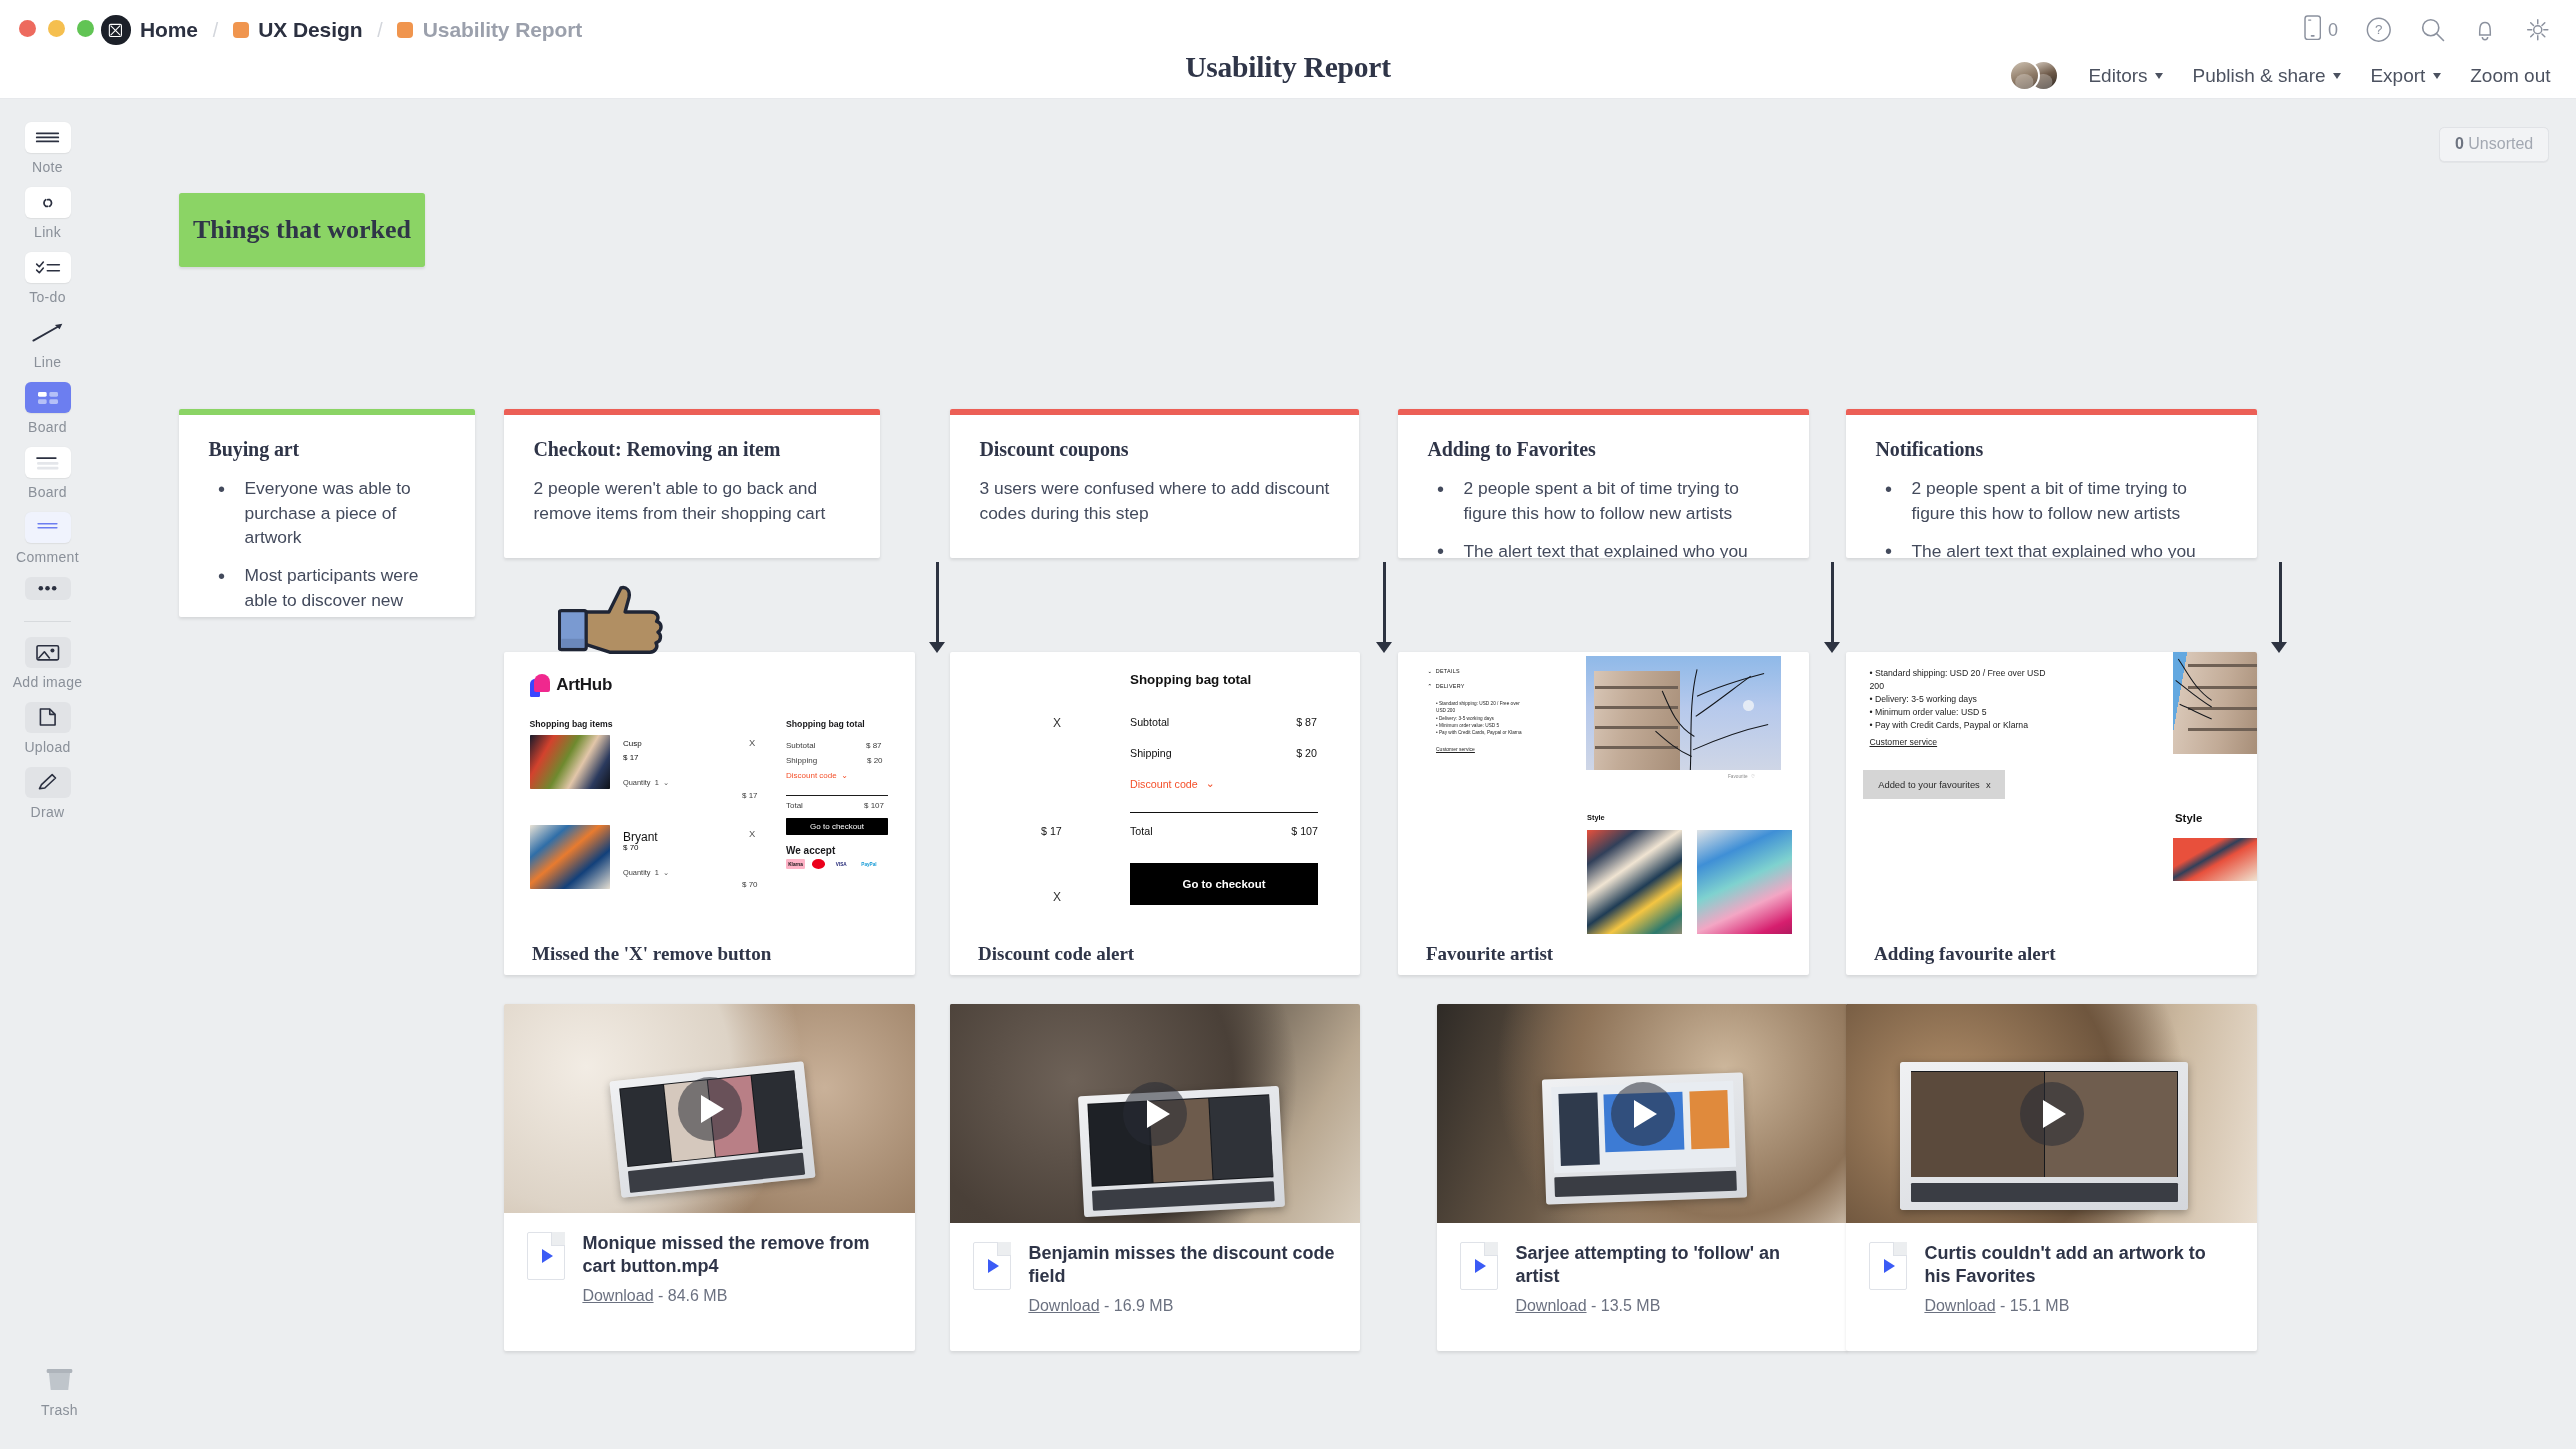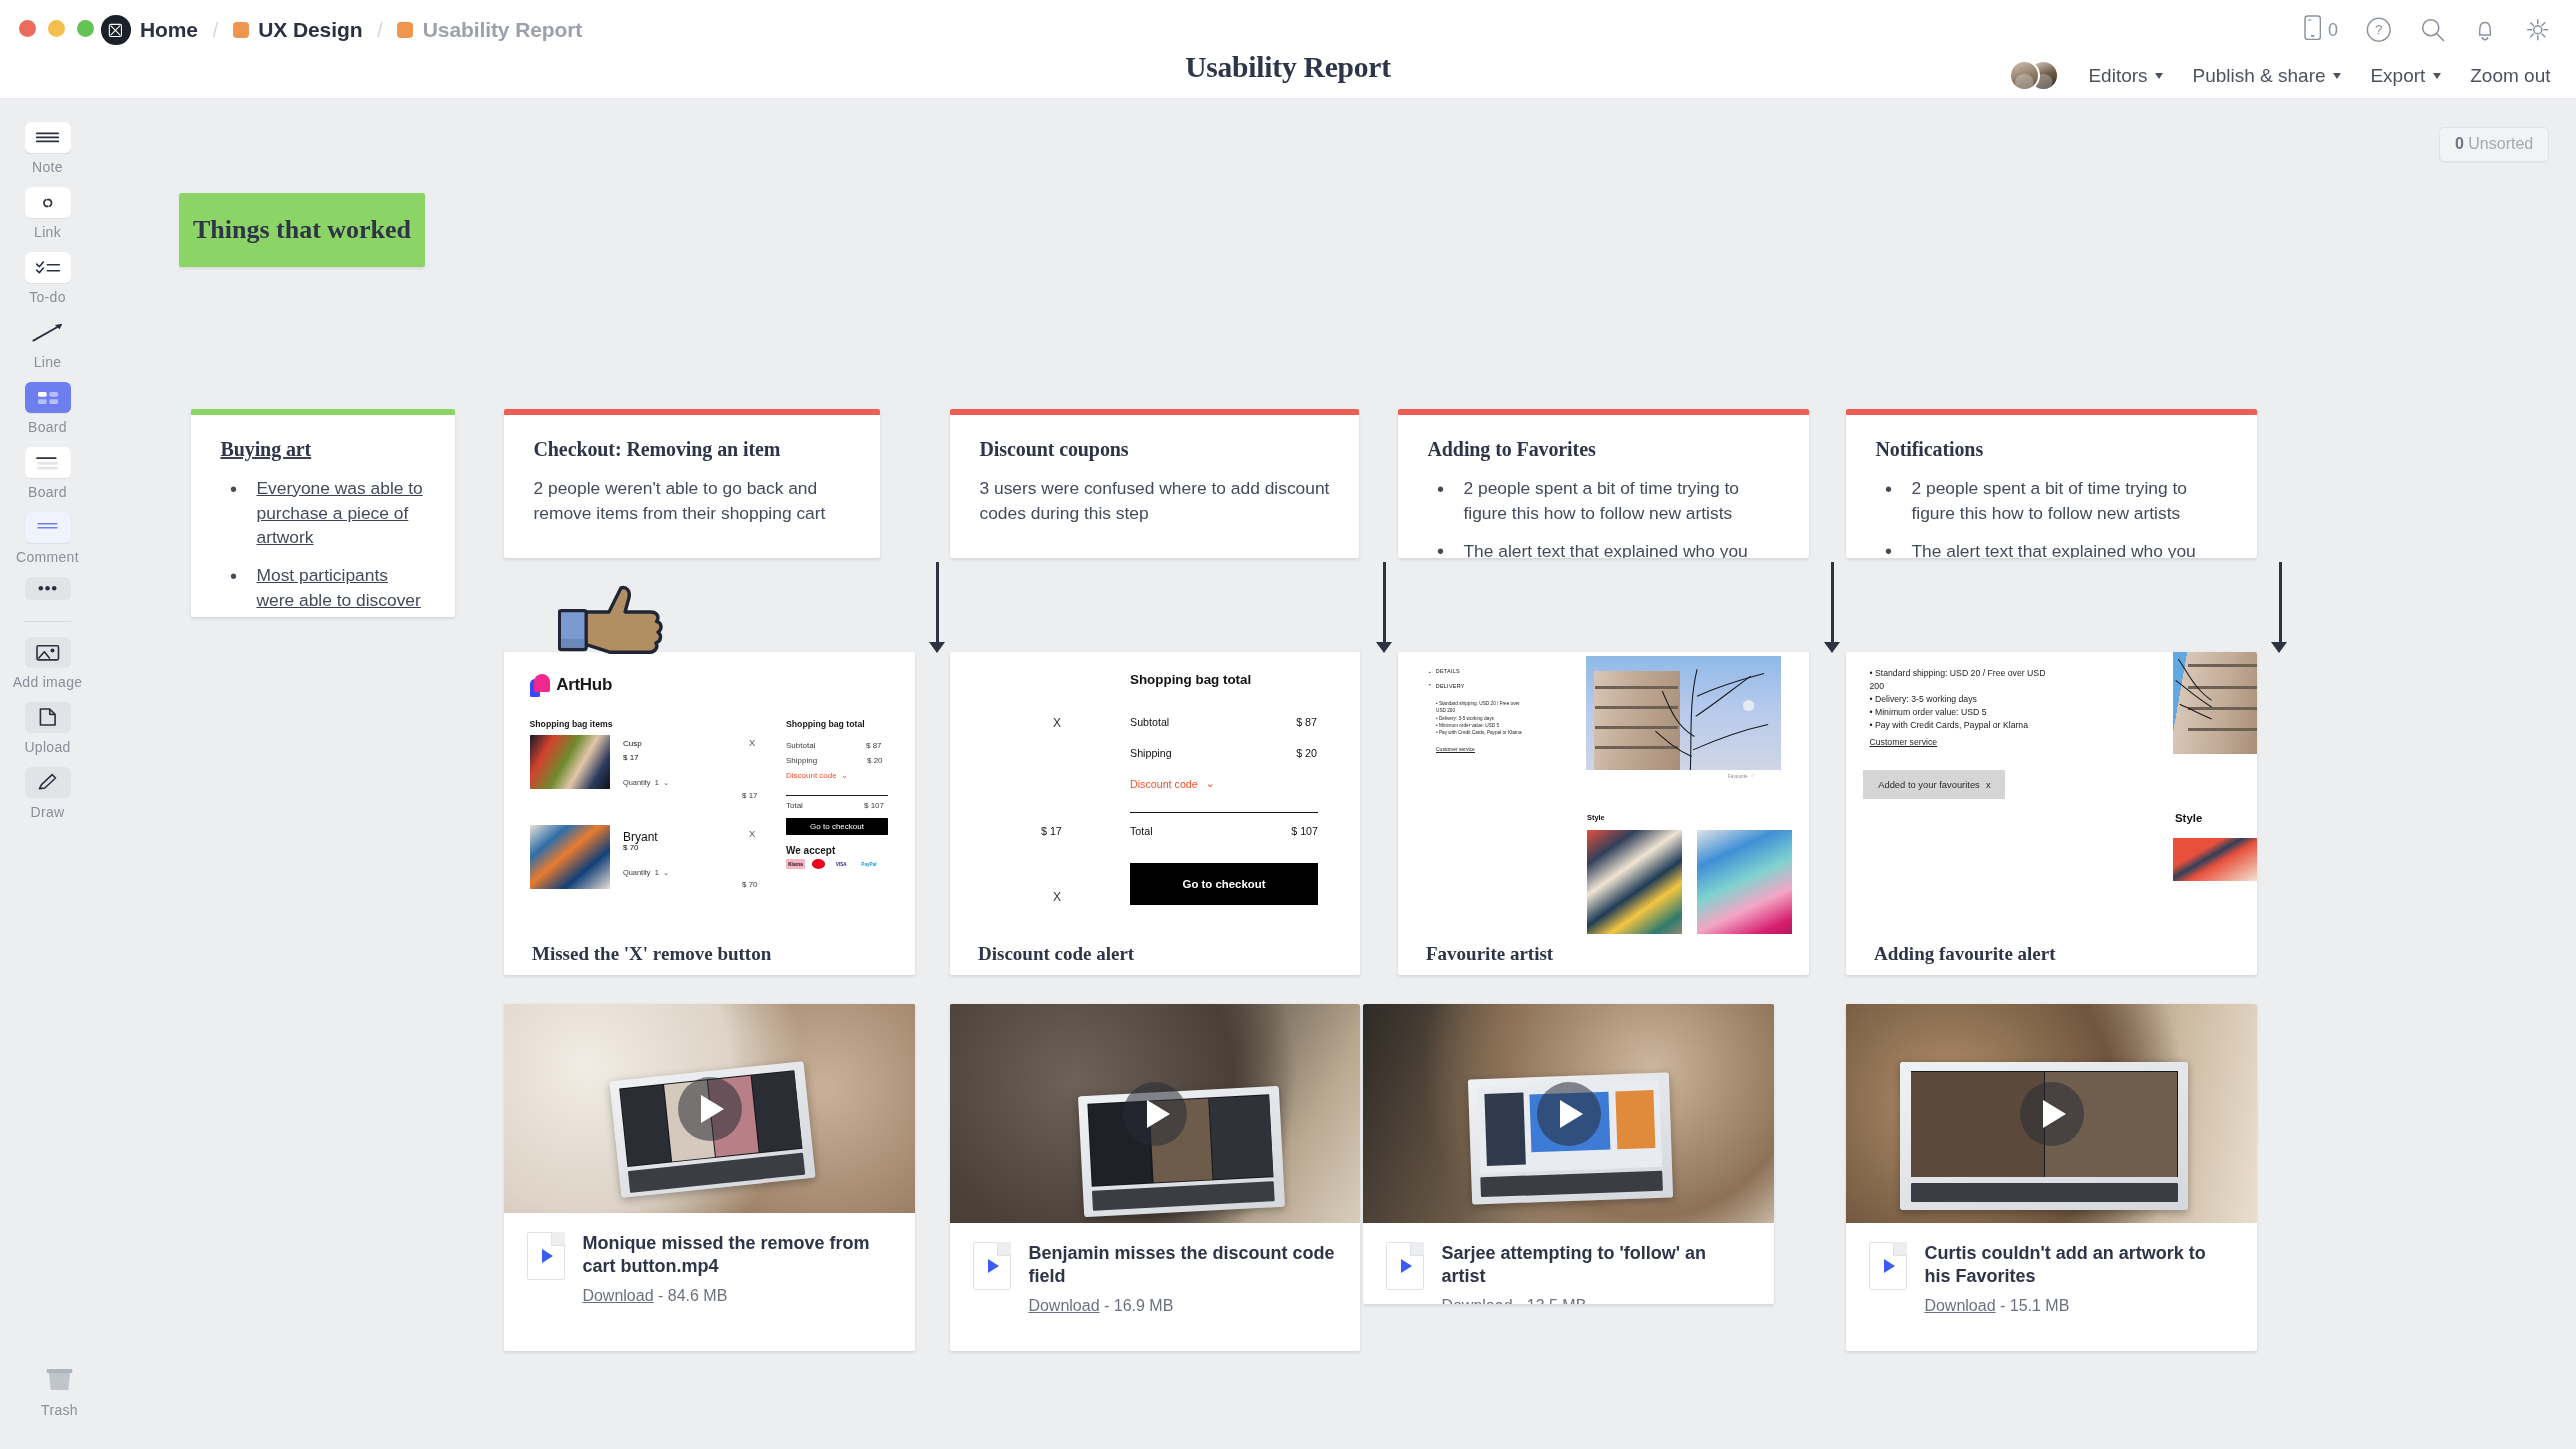--- a/index.html
+++ b/index.html
@@ -464,21 +464,21 @@
 
 <div class="canvas">
 
   <div class="unsorted">
     <b>0</b>
     <span>Unsorted</span>
   </div>
 
   <div class="hdr green">Things that worked</div>
 
-  <div class="note" style="left:96px; top:310px; width:264px; height:208px;text-decoration:underline;">
+  <div class="note" style="left:84px; top:310px; width:296px; height:208px;">
     <div class="topstrip" style="background:#8bd465"></div>
     <div class="inner">
       <h3>Buying art</h3>
       <ul>
         <li>Everyone was able to purchase a piece of artwork</li>
         <li>Most participants were able to discover new artists</li>
       </ul>
     </div>
   </div>
   <div class="thumbsup">
@@ -759,21 +759,21 @@
       <div>
         <div class="vtitle">Benjamin misses the discount code field</div>
         <div class="vsub">
           <a href="#">Download</a>
           <span>- 16.9 MB</span>
         </div>
       </div>
     </div>
   </div>
 
-  <div class="vid" style="left:1268px; top:905px; width:411px; height:300px;">
+  <div class="vid" style="left:1342px; top:905px; width:411px; height:347px;">
     <div class="thumb ph3" style="height:219px;">
       <div class="laptop" style="left:107px; top:72px; width:201px; height:125px; transform:rotate(-2deg);">
         <div class="screen" style="left:9.4px; top:8px; width:182px; height:86px; background:#e8ecf1; display:block;">
           <div style="position:absolute; left:6.7px; top:6.7px; width:39px; height:72px; background:#2f3a4c;"></div>
           <div style="position:absolute; left:52px; top:9.4px; width:79px; height:58px; background:#3d7bd4;"></div>
           <div style="position:absolute; left:138px; top:9.4px; width:38px; height:58px; background:#e08a3c;"></div>
         </div>
         <div style="position:absolute; left:9.4px; top:98px; width:182px; height:20px; background:#3a3d44; border-radius:1.3px;"></div>
       </div>
       <div class="play">

